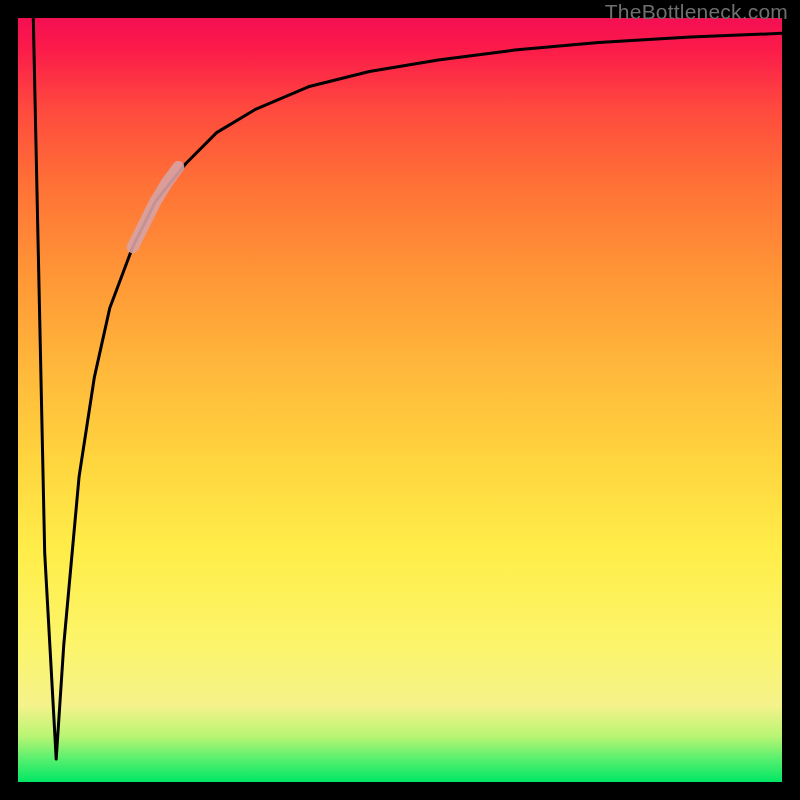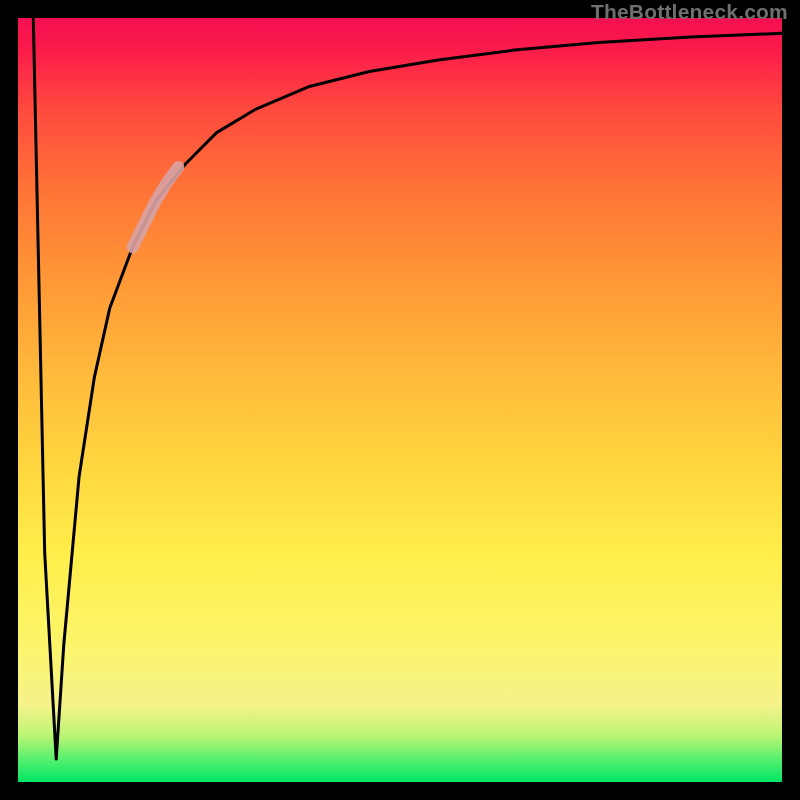--- a/index.html
+++ b/index.html
@@ -49,21 +49,20 @@
   }
   .watermark {
     position: absolute;
     top: 0px;
     right: 12px;
     font-family: Arial, Helvetica, sans-serif;
     font-size: 21px;
     color: #6f6f6f;
     letter-spacing: 0.2px;
     user-select: none;
-    font-weight: bold;
   }
 </style>
 </head>
 <body>
 
 <div class="frame">
   <div class="plot-area"></div>
 
   <svg class="curve-svg" viewBox="0 0 764 764" preserveAspectRatio="none">
     <path fill="none" stroke="#000" stroke-width="3" stroke-linejoin="round" stroke-linecap="round" d="M15.3 0.0 L26.7 534.8 L38.2 741.1 L45.8 626.5 L61.1 458.4 L76.4 359.1 L91.7 290.3 L114.6 229.2 L137.5 183.4 L168.1 145.2 L198.6 114.6 L236.8 91.7 L290.3 68.8 L351.4 53.5 L420.2 42.0 L496.6 32.1 L580.6 24.4 L672.3 19.1 L764.0 15.3" id="curve-path"></path>

